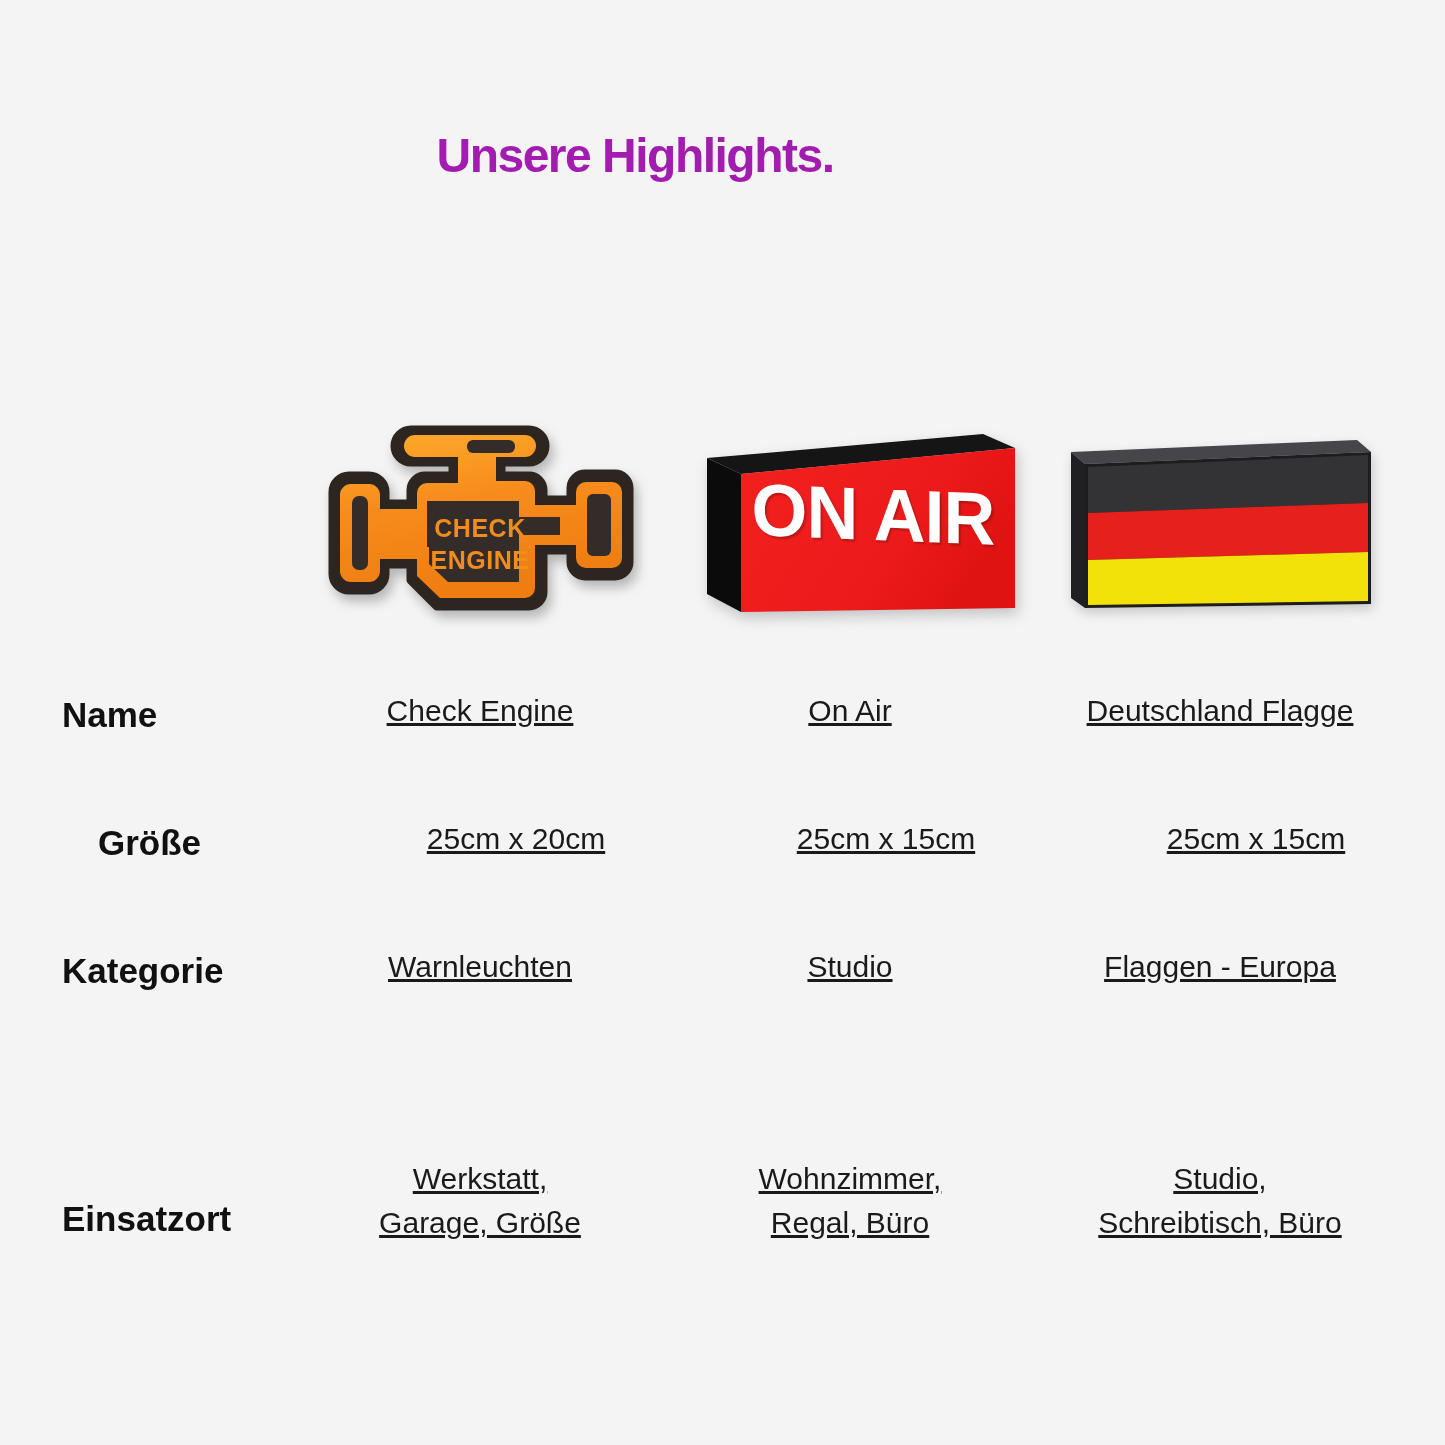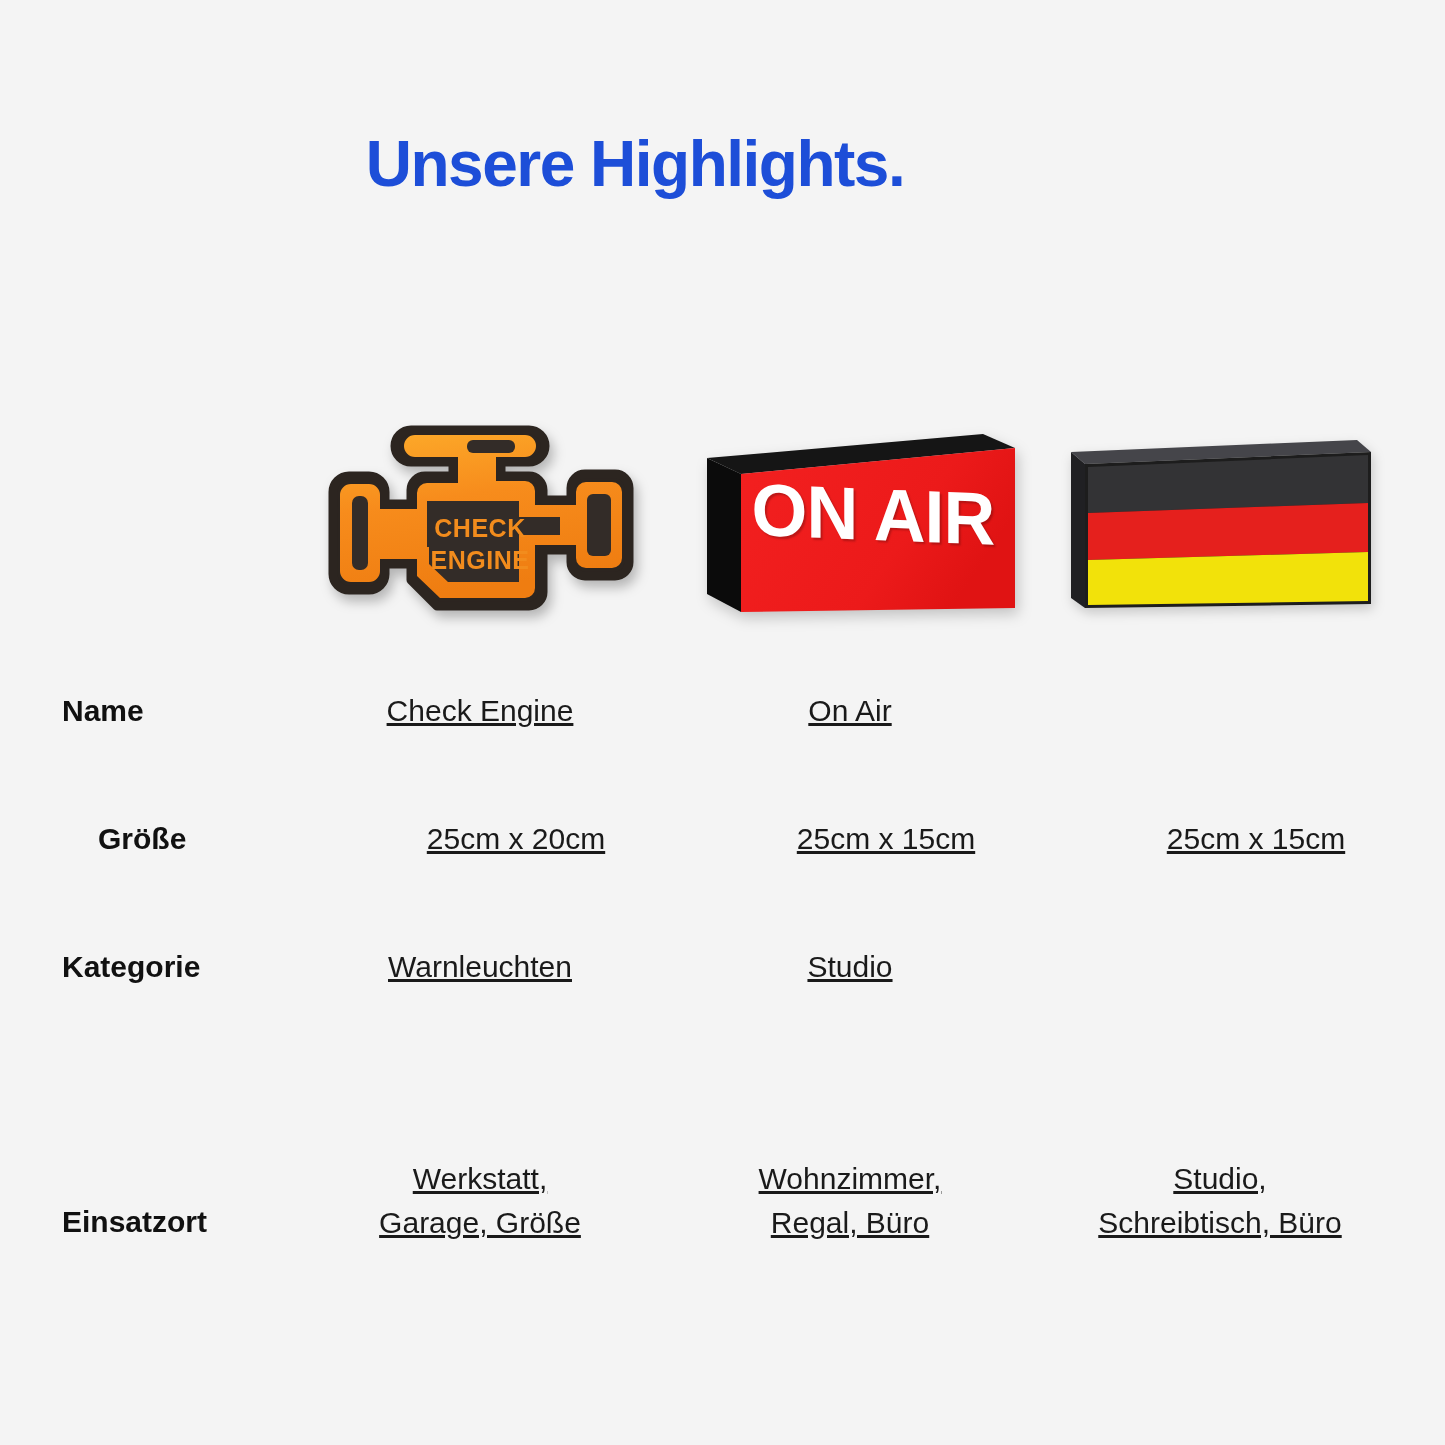--- a/index.html
+++ b/index.html
@@ -16,24 +16,24 @@
     position: relative;
   }
 
   
   .page-title {
     position: absolute;
     left: 0;
     top: 132px;
     width: 1270px;
     text-align: center;
-    font-size: 64px;
+    font-size: 48px;
     font-weight: bold;
     letter-spacing: -1.5px;
-    color: #1d4ed8;
+    color: #a21caf;
     line-height: 1;
   }
 
   
   .products {
     position: absolute;
     left: 0;
     top: 408px;
     width: 1445px;
     height: 250px;
@@ -118,21 +118,21 @@
   }
   .spec-row {
     display: flex;
     align-items: flex-start;
     width: 1445px;
   }
   .spec-row .rlabel {
     width: 295px;
     padding-left: 62px;
     box-sizing: border-box;
-    font-size: 30px;
+    font-size: 35px;
     font-weight: bold;
     color: #111111;
     text-align: left;
     line-height: 1.42;
   }
   .spec-row .rval {
     width: 370px;
     box-sizing: border-box;
     font-size: 30px;
     font-weight: normal;
@@ -313,33 +313,35 @@
   </div>
 
 </div>
 
 <div class="spec-table">
 
   <div class="spec-row r-name">
     <div class="rlabel">Name</div>
     <div class="rval">Check Engine</div>
     <div class="rval">On Air</div>
+    <div class="rval">Deutschland Flagge</div>
   </div>
 
   <div class="spec-row r-groesse">
     <div class="rlabel">Größe</div>
     <div class="rval">25cm x 20cm</div>
     <div class="rval">25cm x 15cm</div>
     <div class="rval">25cm x 15cm</div>
   </div>
 
   <div class="spec-row r-kat">
     <div class="rlabel">Kategorie</div>
     <div class="rval">Warnleuchten</div>
     <div class="rval">Studio</div>
+    <div class="rval">Flaggen - Europa</div>
   </div>
 
   <div class="spec-row r-ort">
     <div class="rlabel">Einsatzort</div>
     <div class="rval two-line">
       <div>Werkstatt,</div>
       <div>Garage, Größe</div>
     </div>
     <div class="rval two-line">
       <div>Wohnzimmer,</div>

